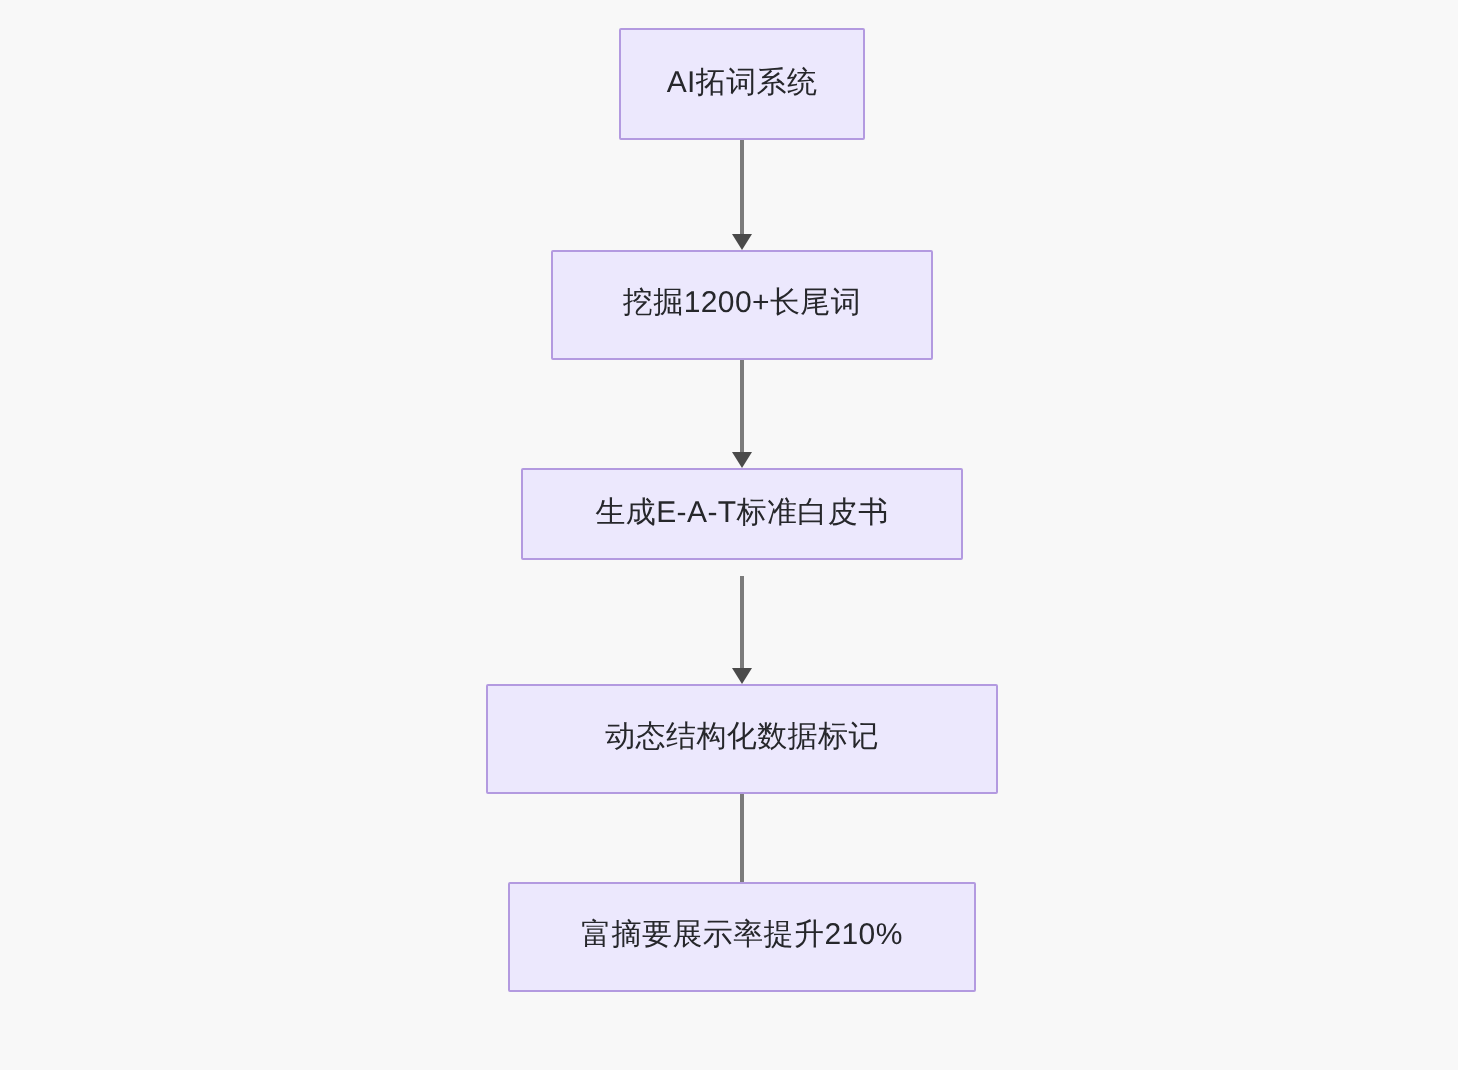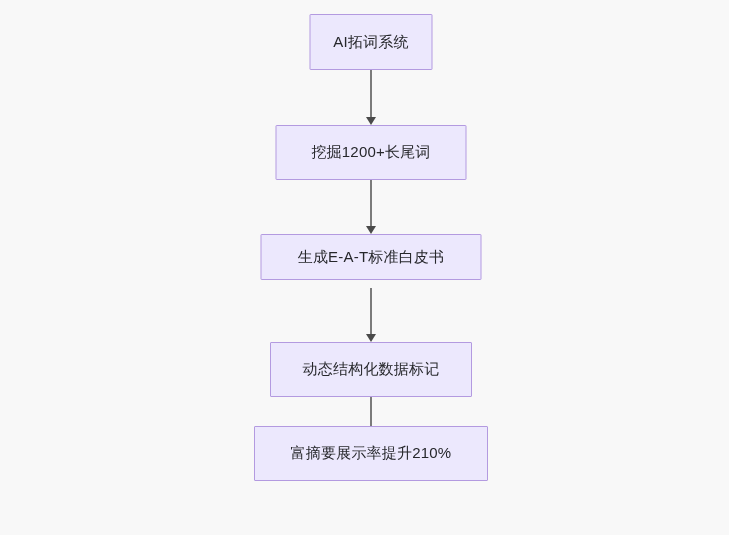--- a/index.html
+++ b/index.html
@@ -86,26 +86,26 @@
 
   <div class="node" style="left:371px; top:234px; width:221px; height:46px;">
     <span class="node-label">生成E-A-T标准白皮书</span>
   </div>
 
   <div class="edge" style="left:371px; top:288px; height:54px;">
     <div class="edge-line" style="height:47px;"></div>
     <div class="edge-arrowhead" style="top:46px;"></div>
   </div>
 
-  <div class="node" style="left:371px; top:342px; width:202px; height:55px;">
+  <div class="node" style="left:371px; top:342px; width:256px; height:55px;">
     <span class="node-label">动态结构化数据标记</span>
   </div>
 
   <div class="edge" style="left:371px; top:397px; height:54px;">
     <div class="edge-line" style="height:47px;"></div>
     <div class="edge-arrowhead" style="top:46px;"></div>
   </div>
 
-  <div class="node" style="left:371px; top:426px; width:234px; height:55px;">
+  <div class="node" style="left:371px; top:441px; width:234px; height:55px;">
     <span class="node-label">富摘要展示率提升210%</span>
   </div>
 
 </div>
 
 </body></html>

